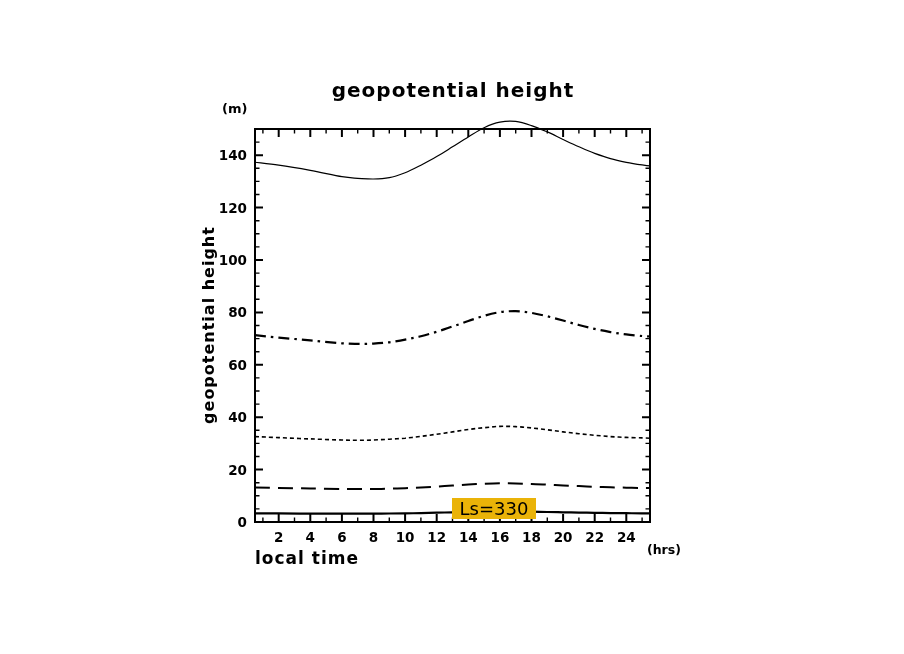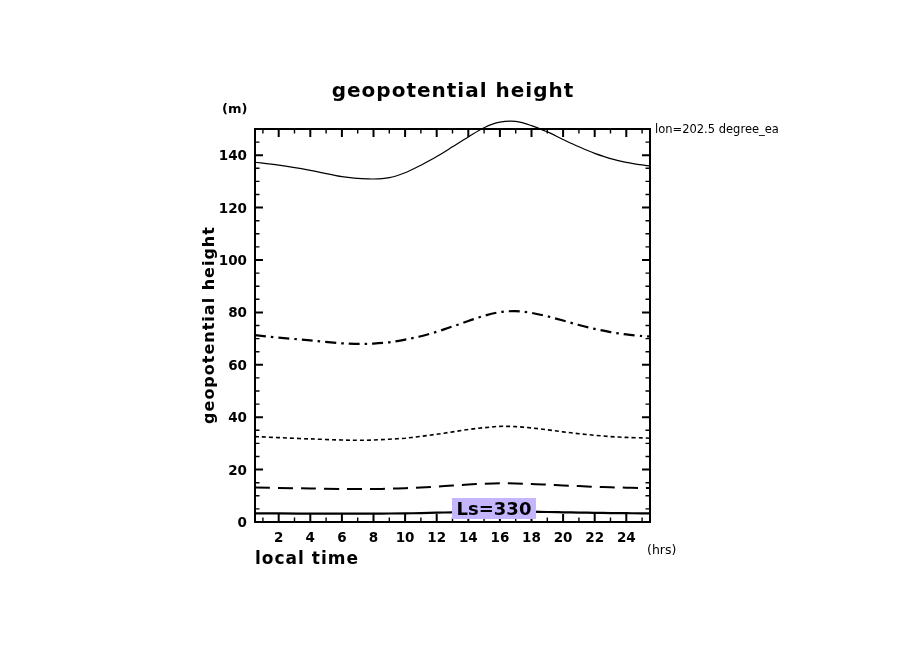--- a/index.html
+++ b/index.html
@@ -31,28 +31,28 @@
     z-index:2;
   }
   .x-axis-title{
     left:255px;top:548px;width:396px;
     text-align:left;
     font-size:17px;font-weight:700;letter-spacing:1px;
     z-index:2;
   }
   .x-unit{
     left:647px;top:542px;
-    font-size:12.5px;font-weight:400;
+    font-size:12.5px;font-weight:700;
     z-index:2;
   }
   .ls-label{
     left:452px;top:498px;width:84px;
     text-align:center;
-    font-size:18px;font-weight:700;
-    background:#c4b5fd;
+    font-size:18px;font-weight:400;
+    background:#eab308;
     z-index:2;
   }
   .info-block{
     left:655px;top:121px;width:140px;
     font-size:11.5px;font-weight:500;line-height:17px;
     white-space:nowrap;overflow:hidden;
     z-index:2;
   }
   #plot-svg{position:absolute;left:0;top:0;z-index:1;}
   #plot-svg text{
@@ -102,16 +102,15 @@
       <path d="M 255 513.354 C 258.9 513.4, 269.5 513.3, 278.7 513.4 C 287.9 513.4, 299.8 513.6, 310.3 513.6 C 320.8 513.7, 334.0 513.6, 341.9 513.6 C 349.8 513.6, 352.4 513.6, 357.7 513.6 C 363.0 513.6, 368.2 513.6, 373.5 513.6 C 378.8 513.6, 384.0 513.5, 389.3 513.5 C 394.6 513.4, 399.8 513.4, 405.1 513.4 C 410.4 513.3, 415.6 513.2, 420.9 513.1 C 426.2 513.0, 431.4 512.8, 436.7 512.7 C 442.0 512.6, 447.2 512.4, 452.5 512.3 C 457.8 512.2, 463.0 512.0, 468.3 511.9 C 473.6 511.8, 478.8 511.6, 484.1 511.5 C 489.4 511.4, 494.6 511.3, 499.9 511.3 C 505.2 511.2, 510.4 511.3, 515.7 511.4 C 521.0 511.5, 526.2 511.5, 531.5 511.7 C 536.8 511.8, 542.0 511.9, 547.3 512.0 C 552.6 512.2, 557.8 512.2, 563.1 512.3 C 568.4 512.4, 573.6 512.5, 578.9 512.6 C 584.2 512.7, 589.4 512.7, 594.7 512.8 C 600.0 512.9, 605.2 513.0, 610.5 513.1 C 615.8 513.2, 621.0 513.2, 626.3 513.2 C 631.6 513.3, 638.1 513.3, 642.1 513.4 C 646.1 513.4, 648.7 513.4, 650.0 513.4" fill="none" stroke="#000000" stroke-width="2.2"></path>
     </svg>
 
   <div class="abs x-unit">(hrs)</div>
 
   <div class="abs x-axis-title">local time</div>
 
   <div class="abs ls-label">Ls=330</div>
 
   <div class="abs info-block">
-    <div>lon=202.5 degree_ea</div>
   </div>
 
 </div>
 
 </body></html>

